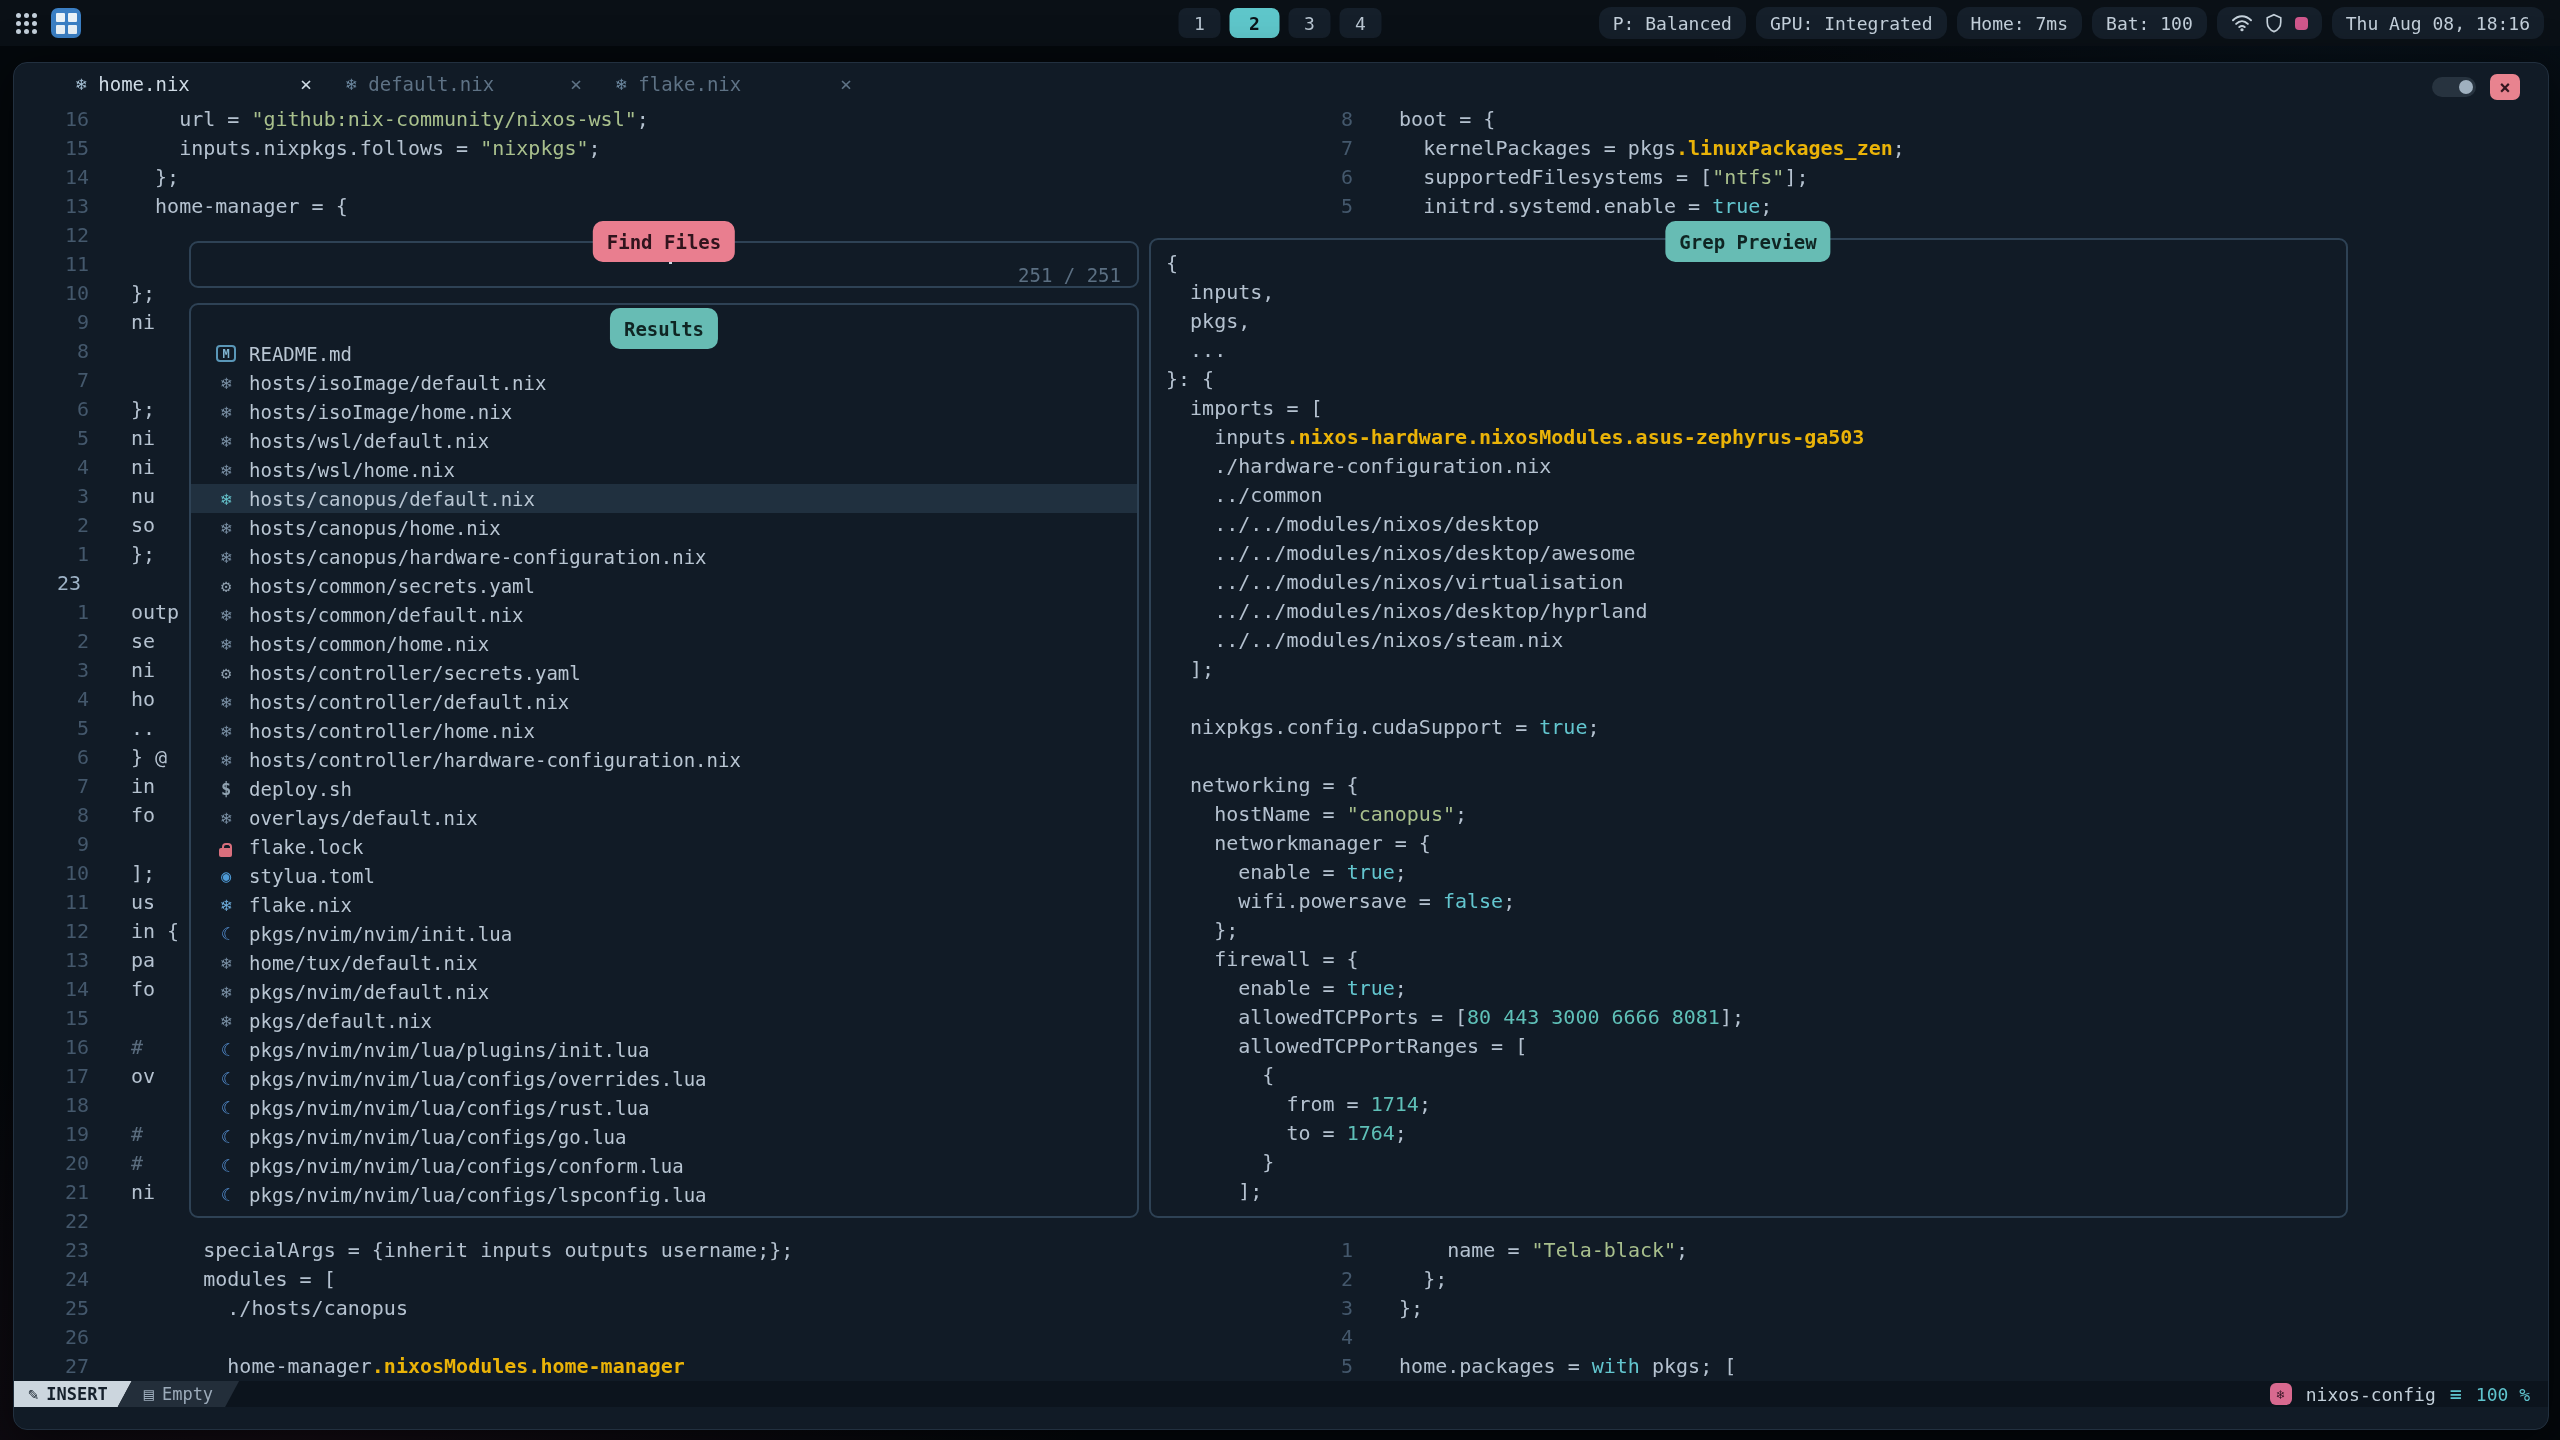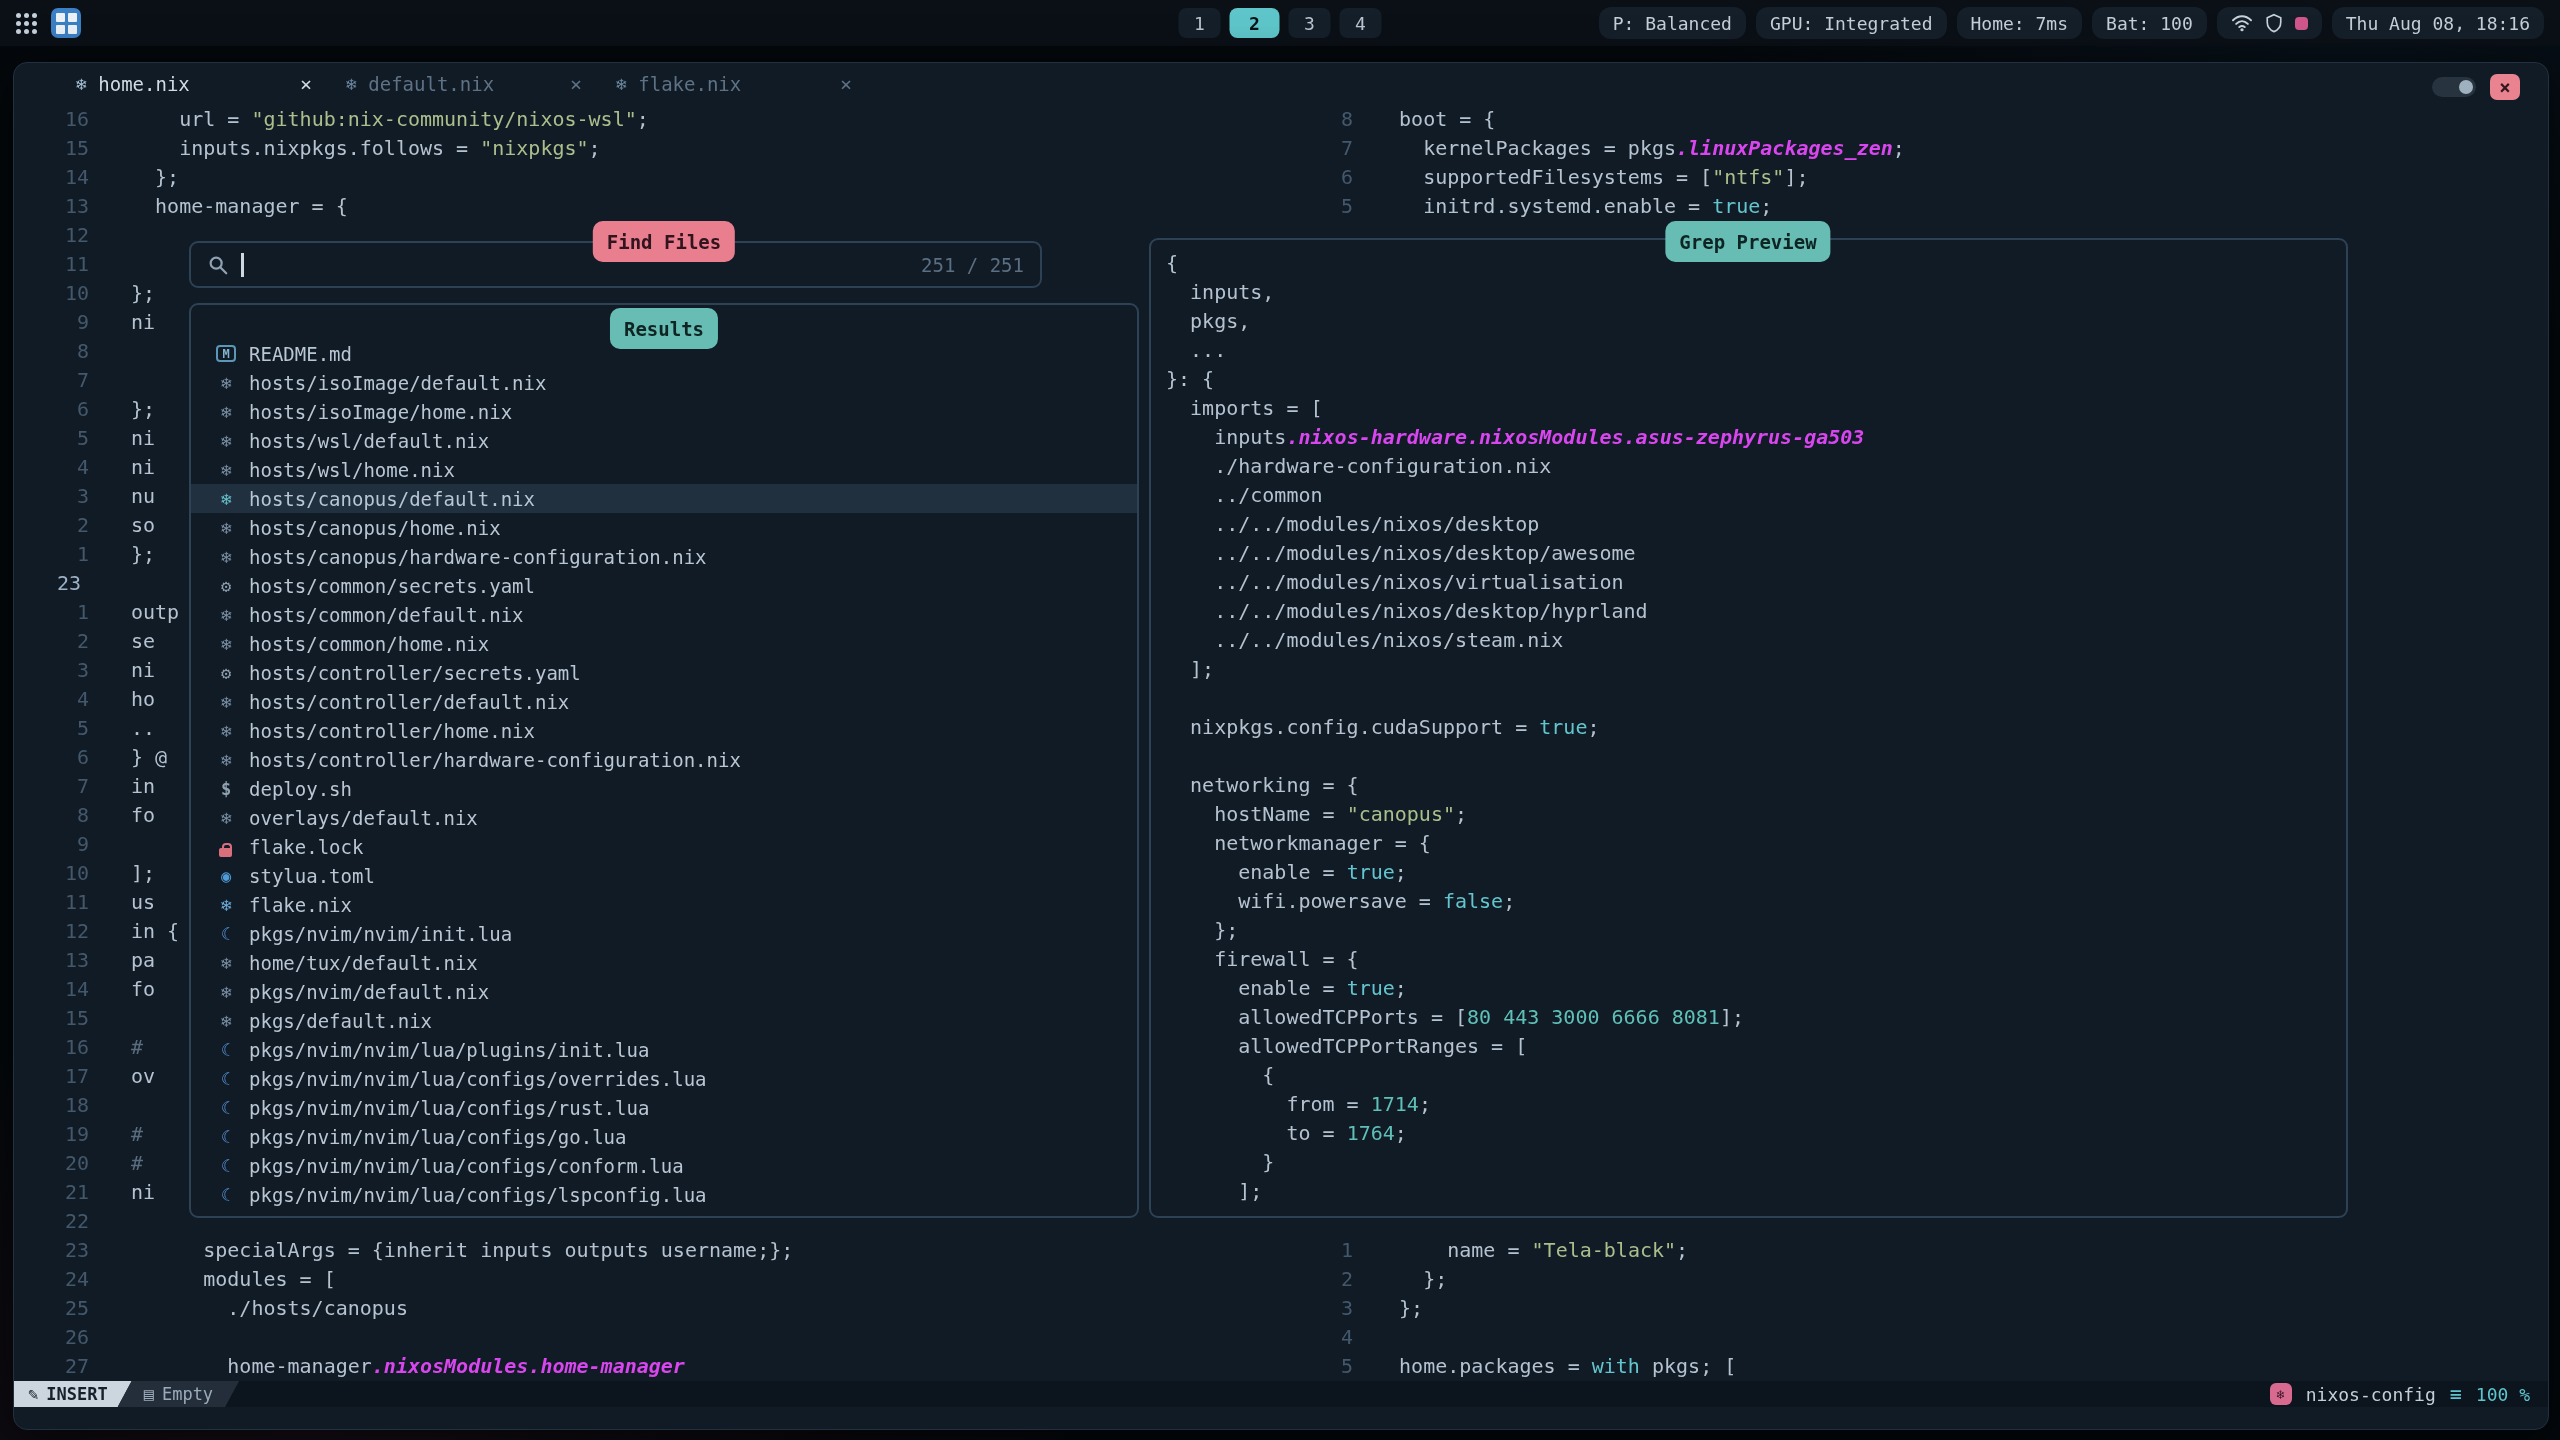--- a/index.html
+++ b/index.html
@@ -53,30 +53,30 @@
   .lnum{display:inline-block;width:48px;text-align:right;color:#44586c;flex:none;}
   .lnum.cur{text-align:left;padding-left:16px;width:32px;color:#9db2c6;}
   .ccode{margin-left:42px;white-space:pre;}
   .rrows .lnum{width:52px;}
   .rrows .ccode{margin-left:22px;}
   .c-fg{color:#b5c2d0;}
   .c-cm{color:#5a6c7e;}
   .c-str{color:#a9c08d;}
   .c-kw{color:#63c6cf;}
   .c-num{color:#5fc0b8;}
-  .c-bold{color:#d946ef;font-weight:bold;font-style:italic;}
+  .c-bold{color:#eab308;font-weight:bold;}
 
   
   .pbox{position:absolute;background:#111b26;border:2px solid #2e4255;border-radius:9px;z-index:5;box-sizing:border-box;}
   .pill{position:absolute;height:41px;padding:0 14px;border-radius:10px;display:flex;align-items:center;
     font-size:19px;font-weight:bold;transform:translateX(-50%);z-index:7;}
   .pill.pink{background:#e97e8f;color:#31141d;}
   .pill.teal{background:#67bcb4;color:#0f2523;}
 
-  #finder-input{left:175px;top:178px;width:853px;height:47px;display:flex;align-items:center;padding:0 16px;}
+  #finder-input{left:175px;top:178px;width:950px;height:47px;display:flex;align-items:center;padding:0 16px;flex-direction:column;}
   .cursor{width:3px;height:24px;background:#cdd8e2;margin-left:12px;}
   .count{margin-left:auto;color:#5b6f82;font-size:19px;}
 
   #finder-results{left:175px;top:240px;width:950px;height:915px;overflow:hidden;}
   #results-list{position:absolute;left:0;top:34px;width:100%;}
   .rrow{height:29px;display:flex;align-items:center;padding-left:22px;font-size:19px;color:#b9c6d3;}
   .rrow.selected{background:#20303f;}
   .ficon{width:26px;flex:none;display:flex;align-items:center;justify-content:center;margin-right:10px;font-size:17px;}
   .i-nix{color:#7c92a7;}
   .i-nixb{color:#6fb0e0;}

